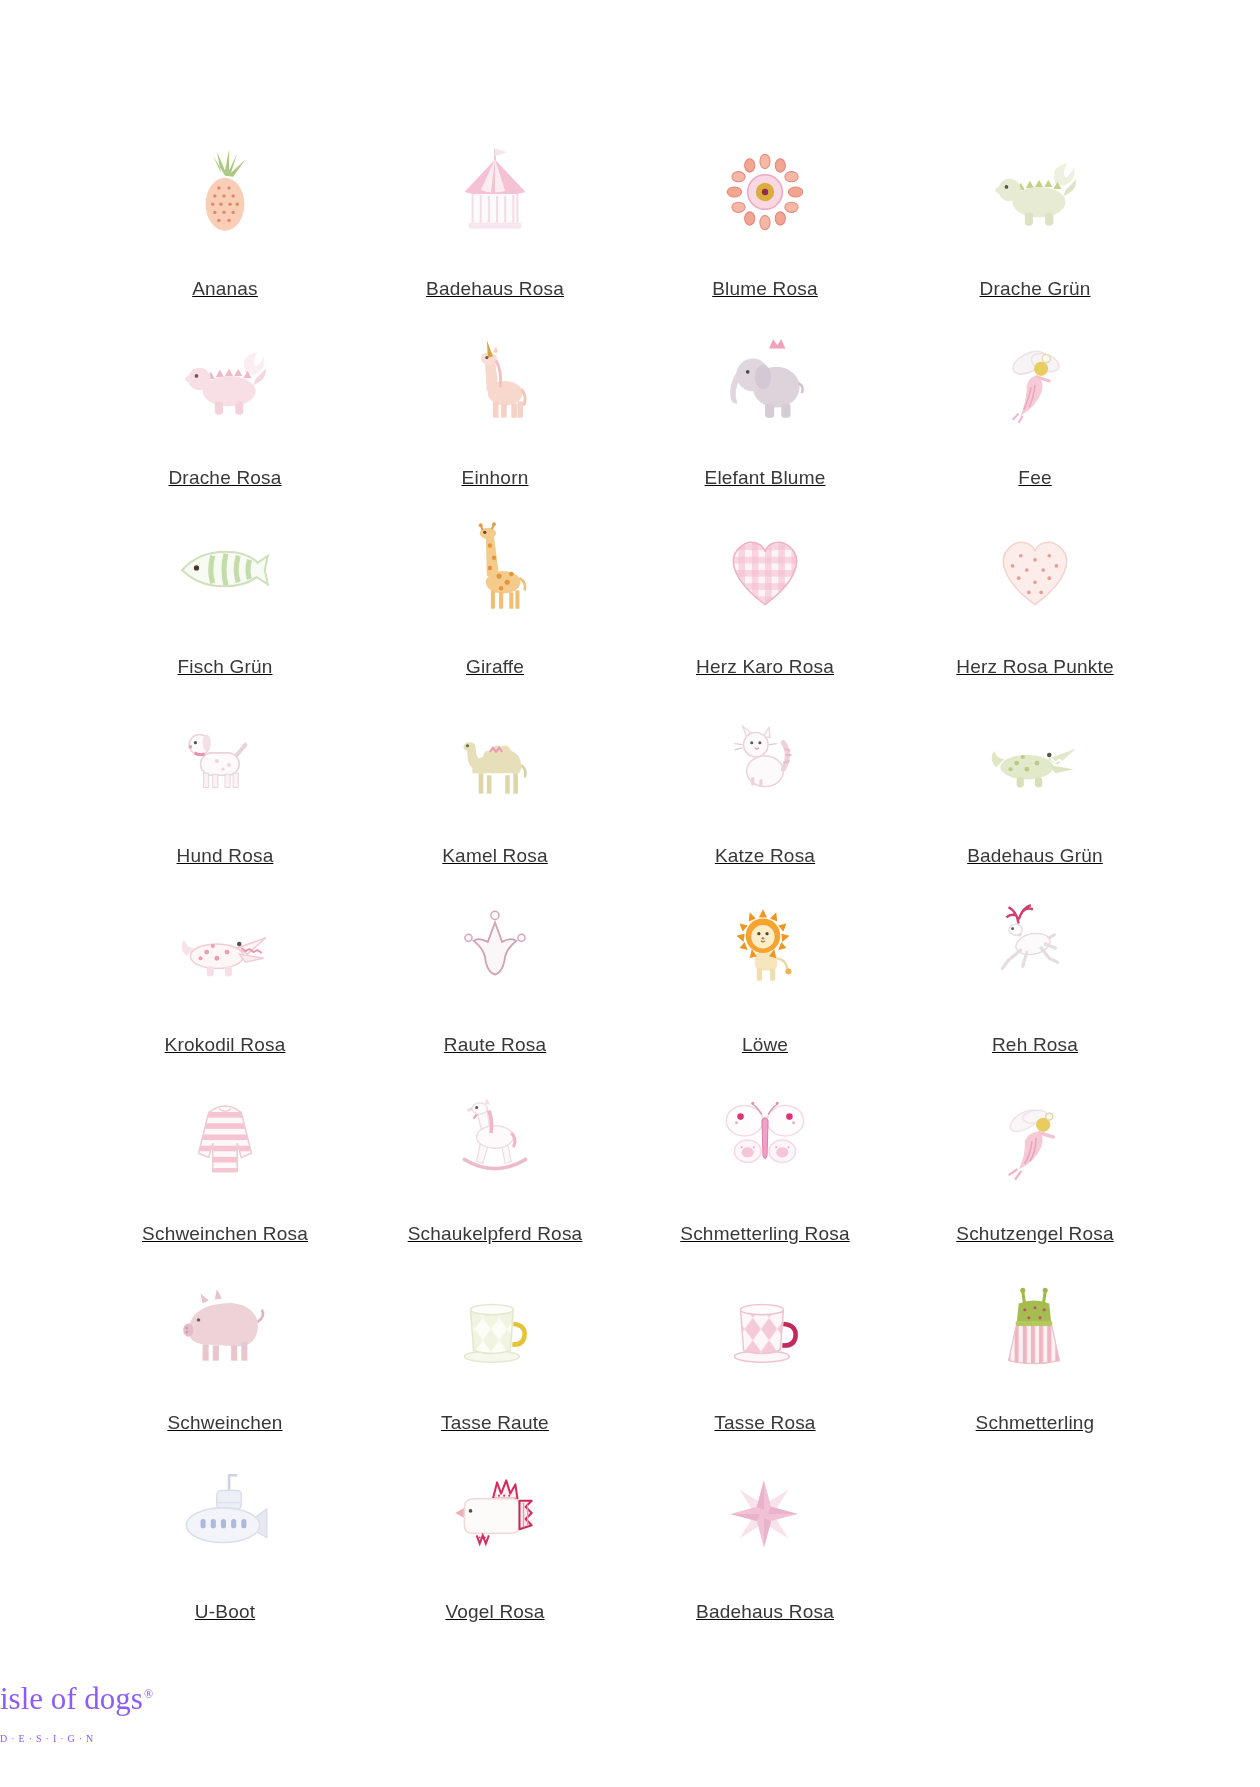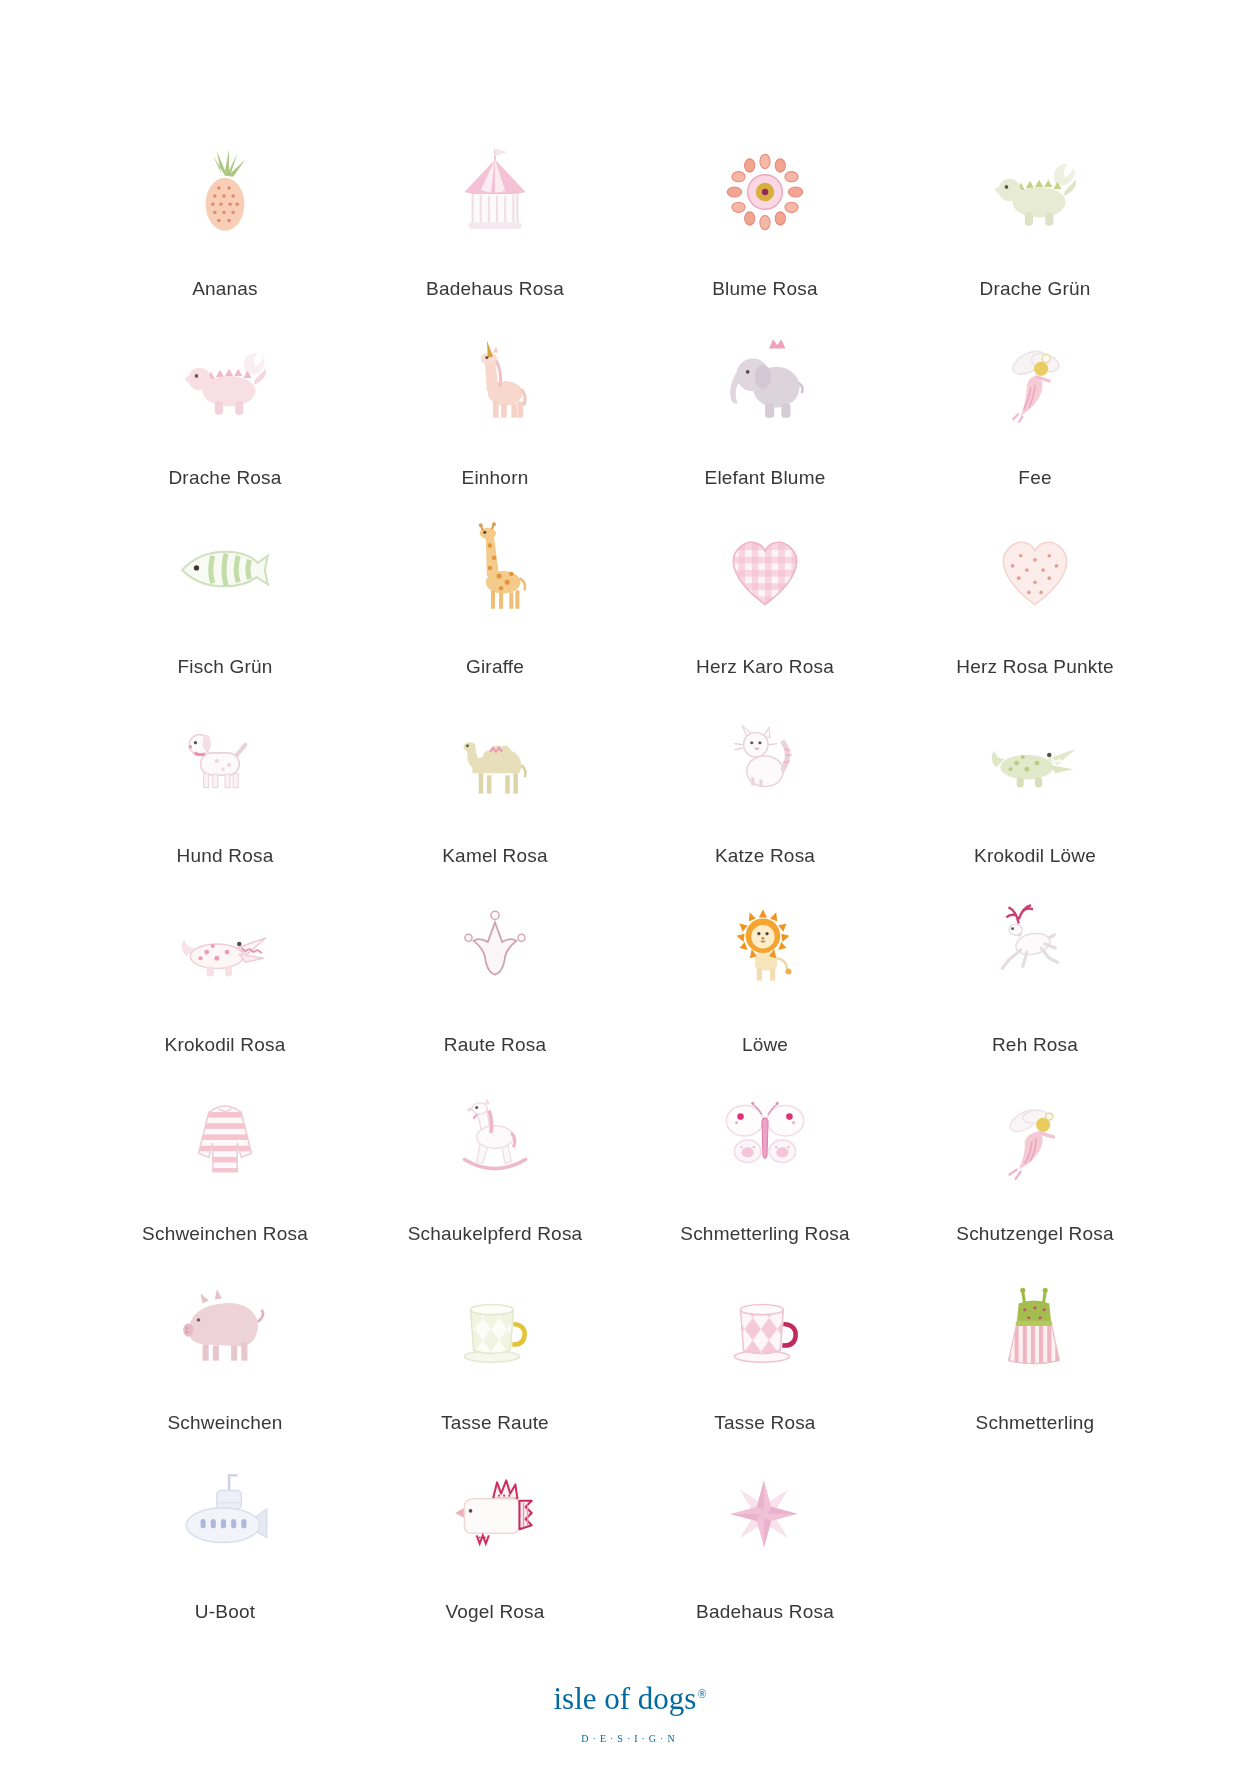--- a/index.html
+++ b/index.html
@@ -4,31 +4,31 @@
 <style>
   html,body{margin:0;padding:0;}
   body{
     width:1260px;height:1787px;background:#ffffff;
     font-family:"Liberation Sans",sans-serif;
     position:relative;overflow:hidden;
   }
   .poster{position:absolute;inset:0;}
   .grid{
     position:absolute;top:134px;left:90px;width:1080px;
-    display:grid;grid-template-columns:repeat(4,270px);
+    display:grid;grid-template-columns:repeat(4,270px);text-decoration:underline;
   }
   .cell{height:189px;display:flex;flex-direction:column;align-items:center;}
   .icon-box{height:116px;display:flex;align-items:center;justify-content:center;}
   .icon-box svg{display:block;}
   .label{
     margin-top:28px;font-size:19px;color:#383838;letter-spacing:0.2px;
     white-space:nowrap;
   }
   .footer{
-    position:absolute;top:1682px;left:0;right:0;text-align:center;color:#0369a1;
+    position:absolute;top:1682px;left:0;right:0;color:#8b5cf6;
   }
   .brand{font-family:"Liberation Serif",serif;font-size:31px;line-height:1.1;}
   .brand sup{font-size:12px;vertical-align:super;margin-left:1px;}
   .subbrand{font-family:"Liberation Serif",serif;font-size:10px;letter-spacing:4px;margin-top:17px;}
 </style>
 </head>
 <body>
 
 <div class="poster">
   <div class="grid" id="grid">
@@ -348,21 +348,21 @@
               <circle cx="44" cy="62" r="2.4"></circle>
               <circle cx="54" cy="56" r="2.4"></circle>
               <circle cx="40" cy="50" r="2"></circle>
               <circle cx="28" cy="62" r="2"></circle>
             </g>
             <rect x="34" y="70" width="7" height="10" rx="3" fill="#d8e0ba"></rect>
             <rect x="52" y="70" width="7" height="10" rx="3" fill="#d8e0ba"></rect>
             <circle cx="66" cy="48" r="2.2" fill="#55564a"></circle>
           </svg>
         </div>
-        <div class="label">Krokodil Löwe</div>
+        <div class="label">Badehaus Grün</div>
       </div>
       <div class="cell">
         <div class="icon-box">
           <svg width="106" height="106" viewBox="0 0 104 104">
             <path d="M14 60 Q6 52 12 44 Q14 52 22 52 Z" fill="#f8e2e8"></path>
             <ellipse cx="44" cy="60" rx="26" ry="12" fill="#fdf6f7" stroke="#f0cdd6" stroke-width="1.4"></ellipse>
             <path d="M64 52 L92 42 L74 58 Z" fill="#fdf6f7" stroke="#eec8d2" stroke-width="1.4"></path>
             <path d="M66 58 L90 62 L72 66 Z" fill="#fbeaee" stroke="#eec8d2" stroke-width="1.2"></path>
             <path d="M68 52 l4 3 4 -2 4 3 4 -2 4 3" stroke="#e895ac" stroke-width="1.8" fill="none"></path>
             <g fill="#ef9cb2">

